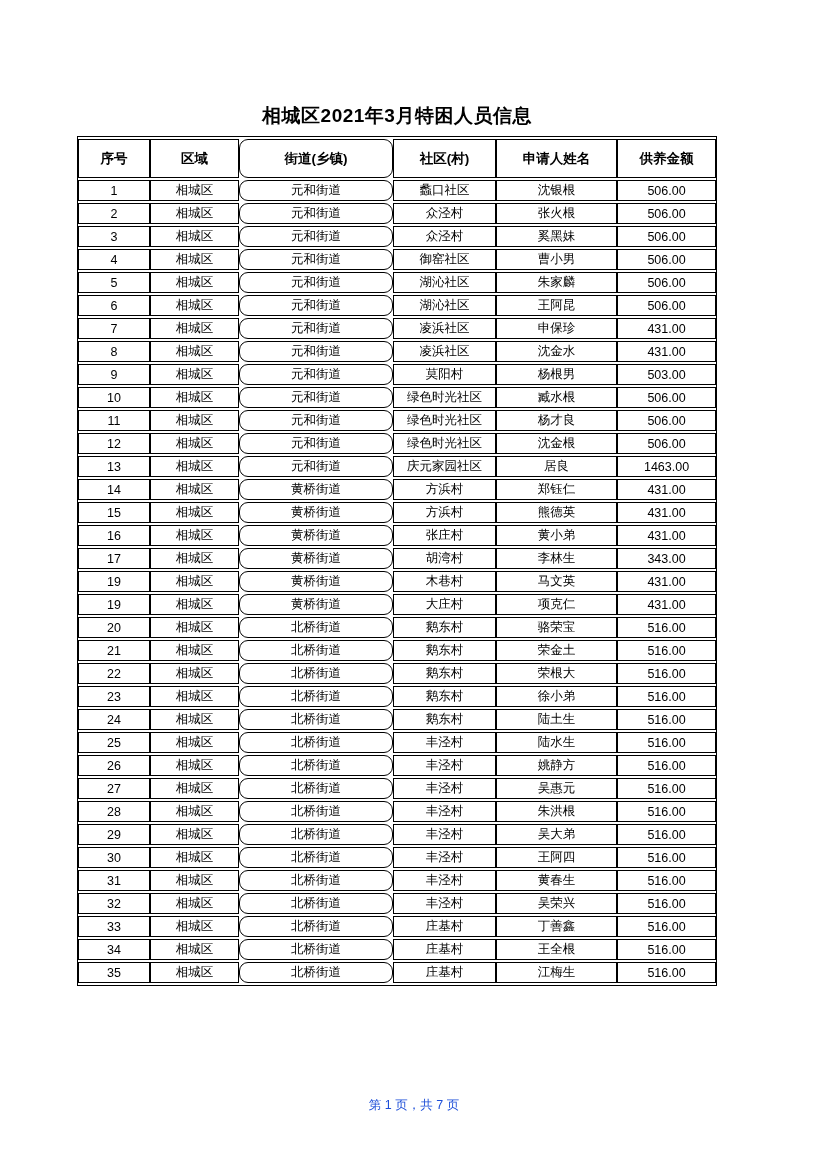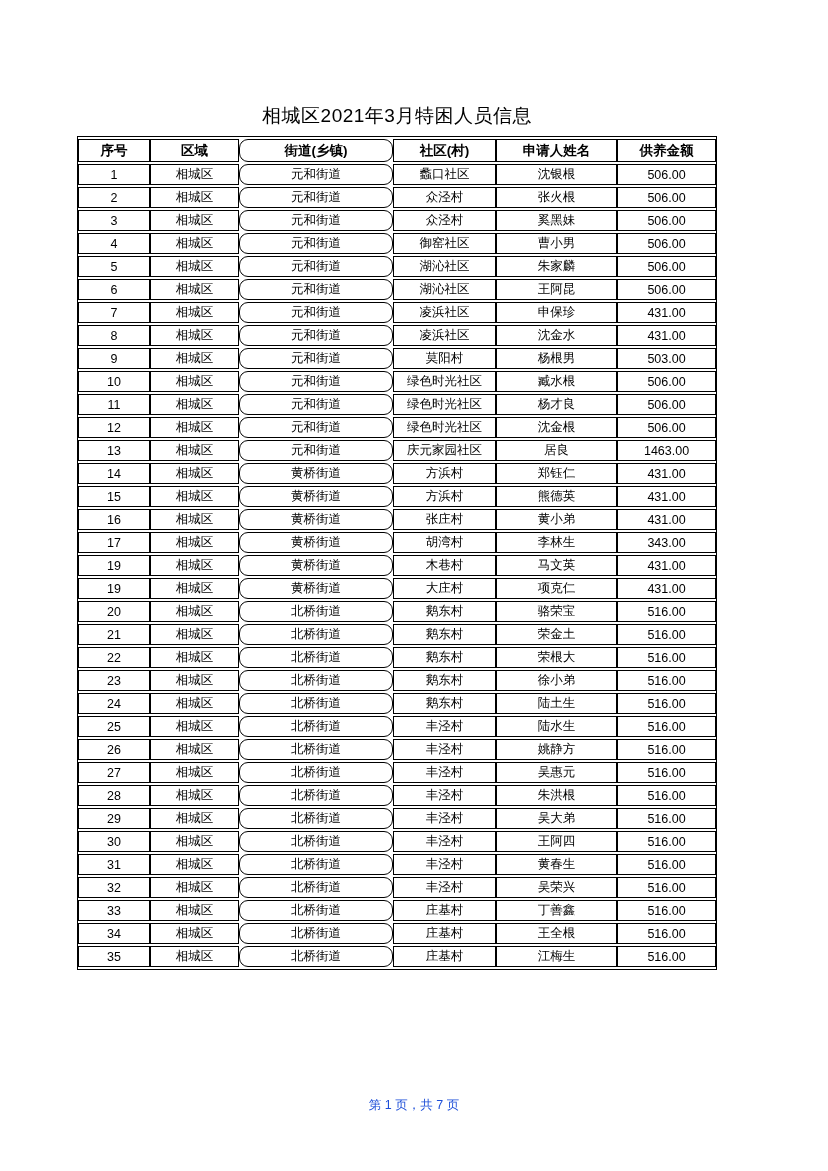--- a/index.html
+++ b/index.html
@@ -13,42 +13,42 @@
     position: relative;
     width: 828px; height: 1171px;
     background: #ffffff;
     overflow: hidden;
   }
   .doc-title {
     position: absolute;
     top: 103px; left: 77px; width: 640px;
     text-align: center;
     font-size: 19px;
-    font-weight: normal;
+    font-weight: bold;
     letter-spacing: 0.5px;
   }
   table.persons {
     position: absolute;
     top: 136px; left: 77px;
     width: 640px;
     border-collapse: separate;
     border-spacing: 0 2px;
     border: 1px solid #000;
     background: #fff;
     table-layout: fixed;
   }
   table.persons th, table.persons td {
     border: 1px solid #000;
     text-align: center;
     vertical-align: middle;
     overflow: hidden;
     white-space: nowrap;
   }
   table.persons th {
-    height: 23px;
+    height: 39px;
     font-size: 13.5px;
     font-weight: bold;
   }
   table.persons td {
     height: 21px;
     font-size: 12.5px;
     font-weight: normal;
   }
   .c-index     { width: 11.3%; }
   .c-region    { width: 13.9%; }

